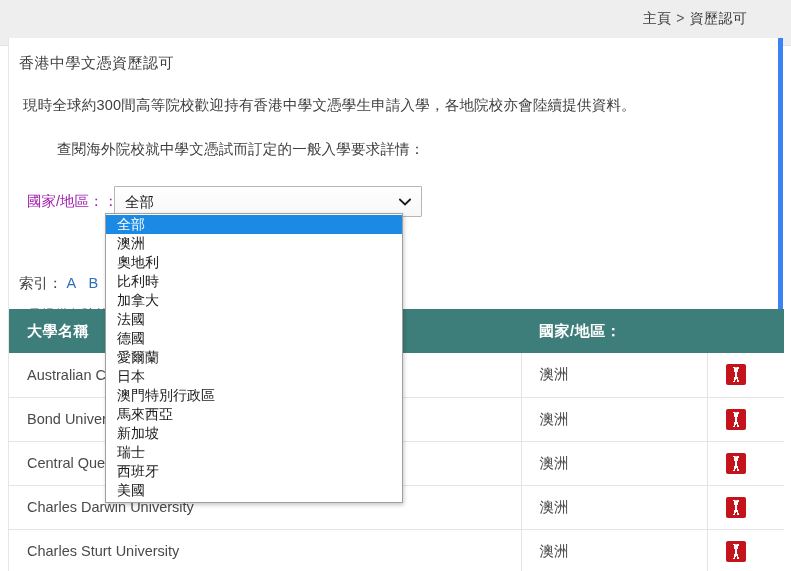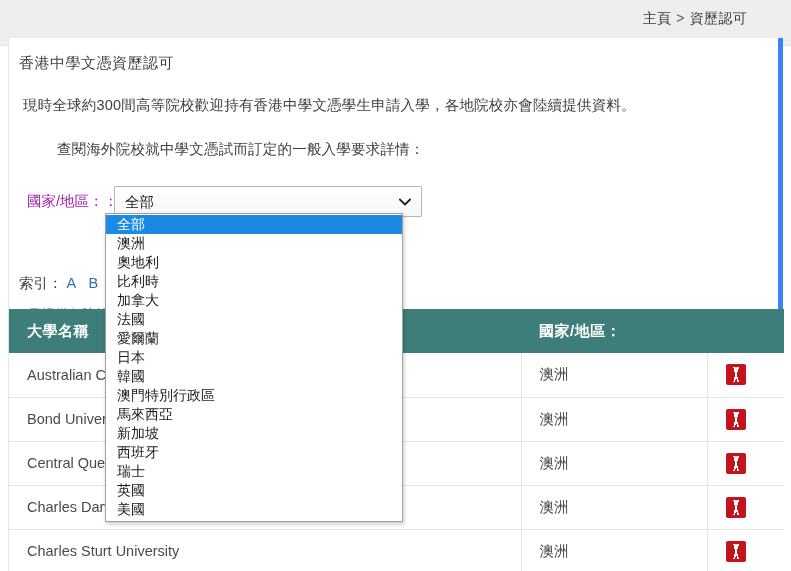--- a/index.html
+++ b/index.html
@@ -301,25 +301,24 @@
 
   </div>
 
   <div class="dropdown-panel" id="dropdown-panel">
       <div class="dropdown-option selected">全部</div>
       <div class="dropdown-option">澳洲</div>
       <div class="dropdown-option">奧地利</div>
       <div class="dropdown-option">比利時</div>
       <div class="dropdown-option">加拿大</div>
       <div class="dropdown-option">法國</div>
+      <div class="dropdown-option">德國</div>
       <div class="dropdown-option">愛爾蘭</div>
       <div class="dropdown-option">日本</div>
-      <div class="dropdown-option">韓國</div>
       <div class="dropdown-option">澳門特別行政區</div>
       <div class="dropdown-option">馬來西亞</div>
       <div class="dropdown-option">新加坡</div>
+      <div class="dropdown-option">瑞士</div>
       <div class="dropdown-option">西班牙</div>
-      <div class="dropdown-option">瑞士</div>
-      <div class="dropdown-option">英國</div>
       <div class="dropdown-option">美國</div>
     </div>
 
 </div>
 
 </body></html>

